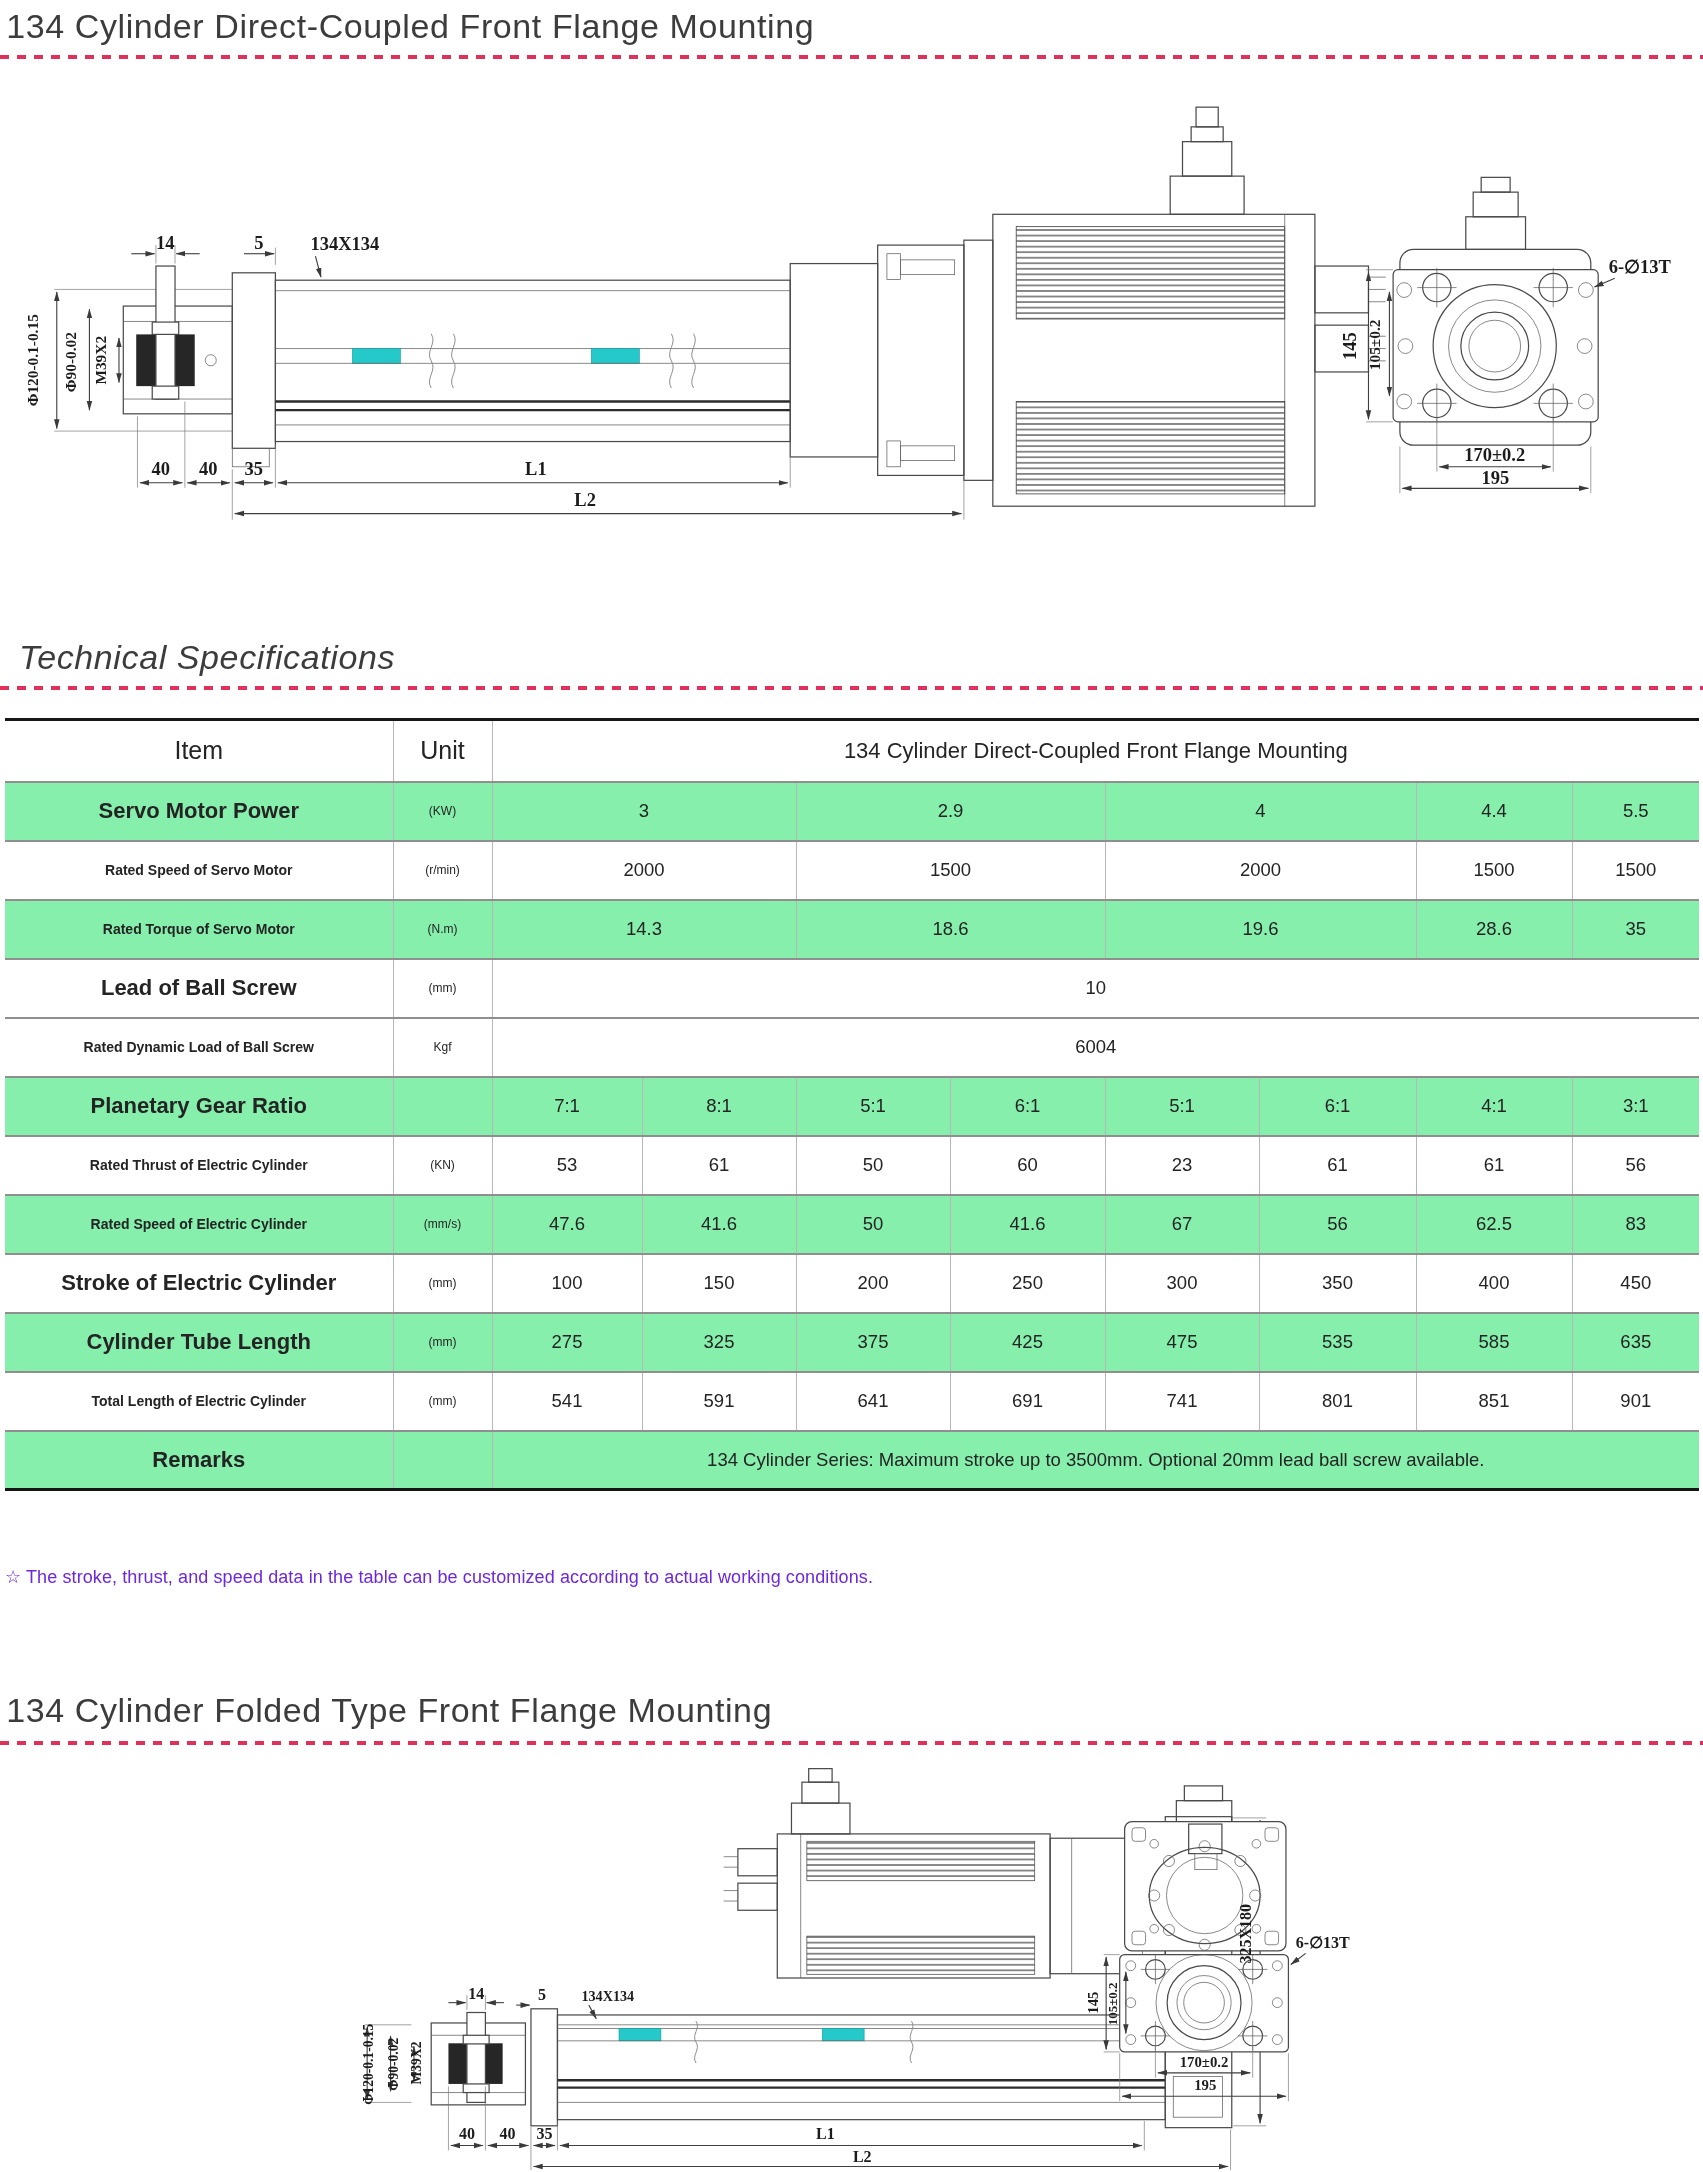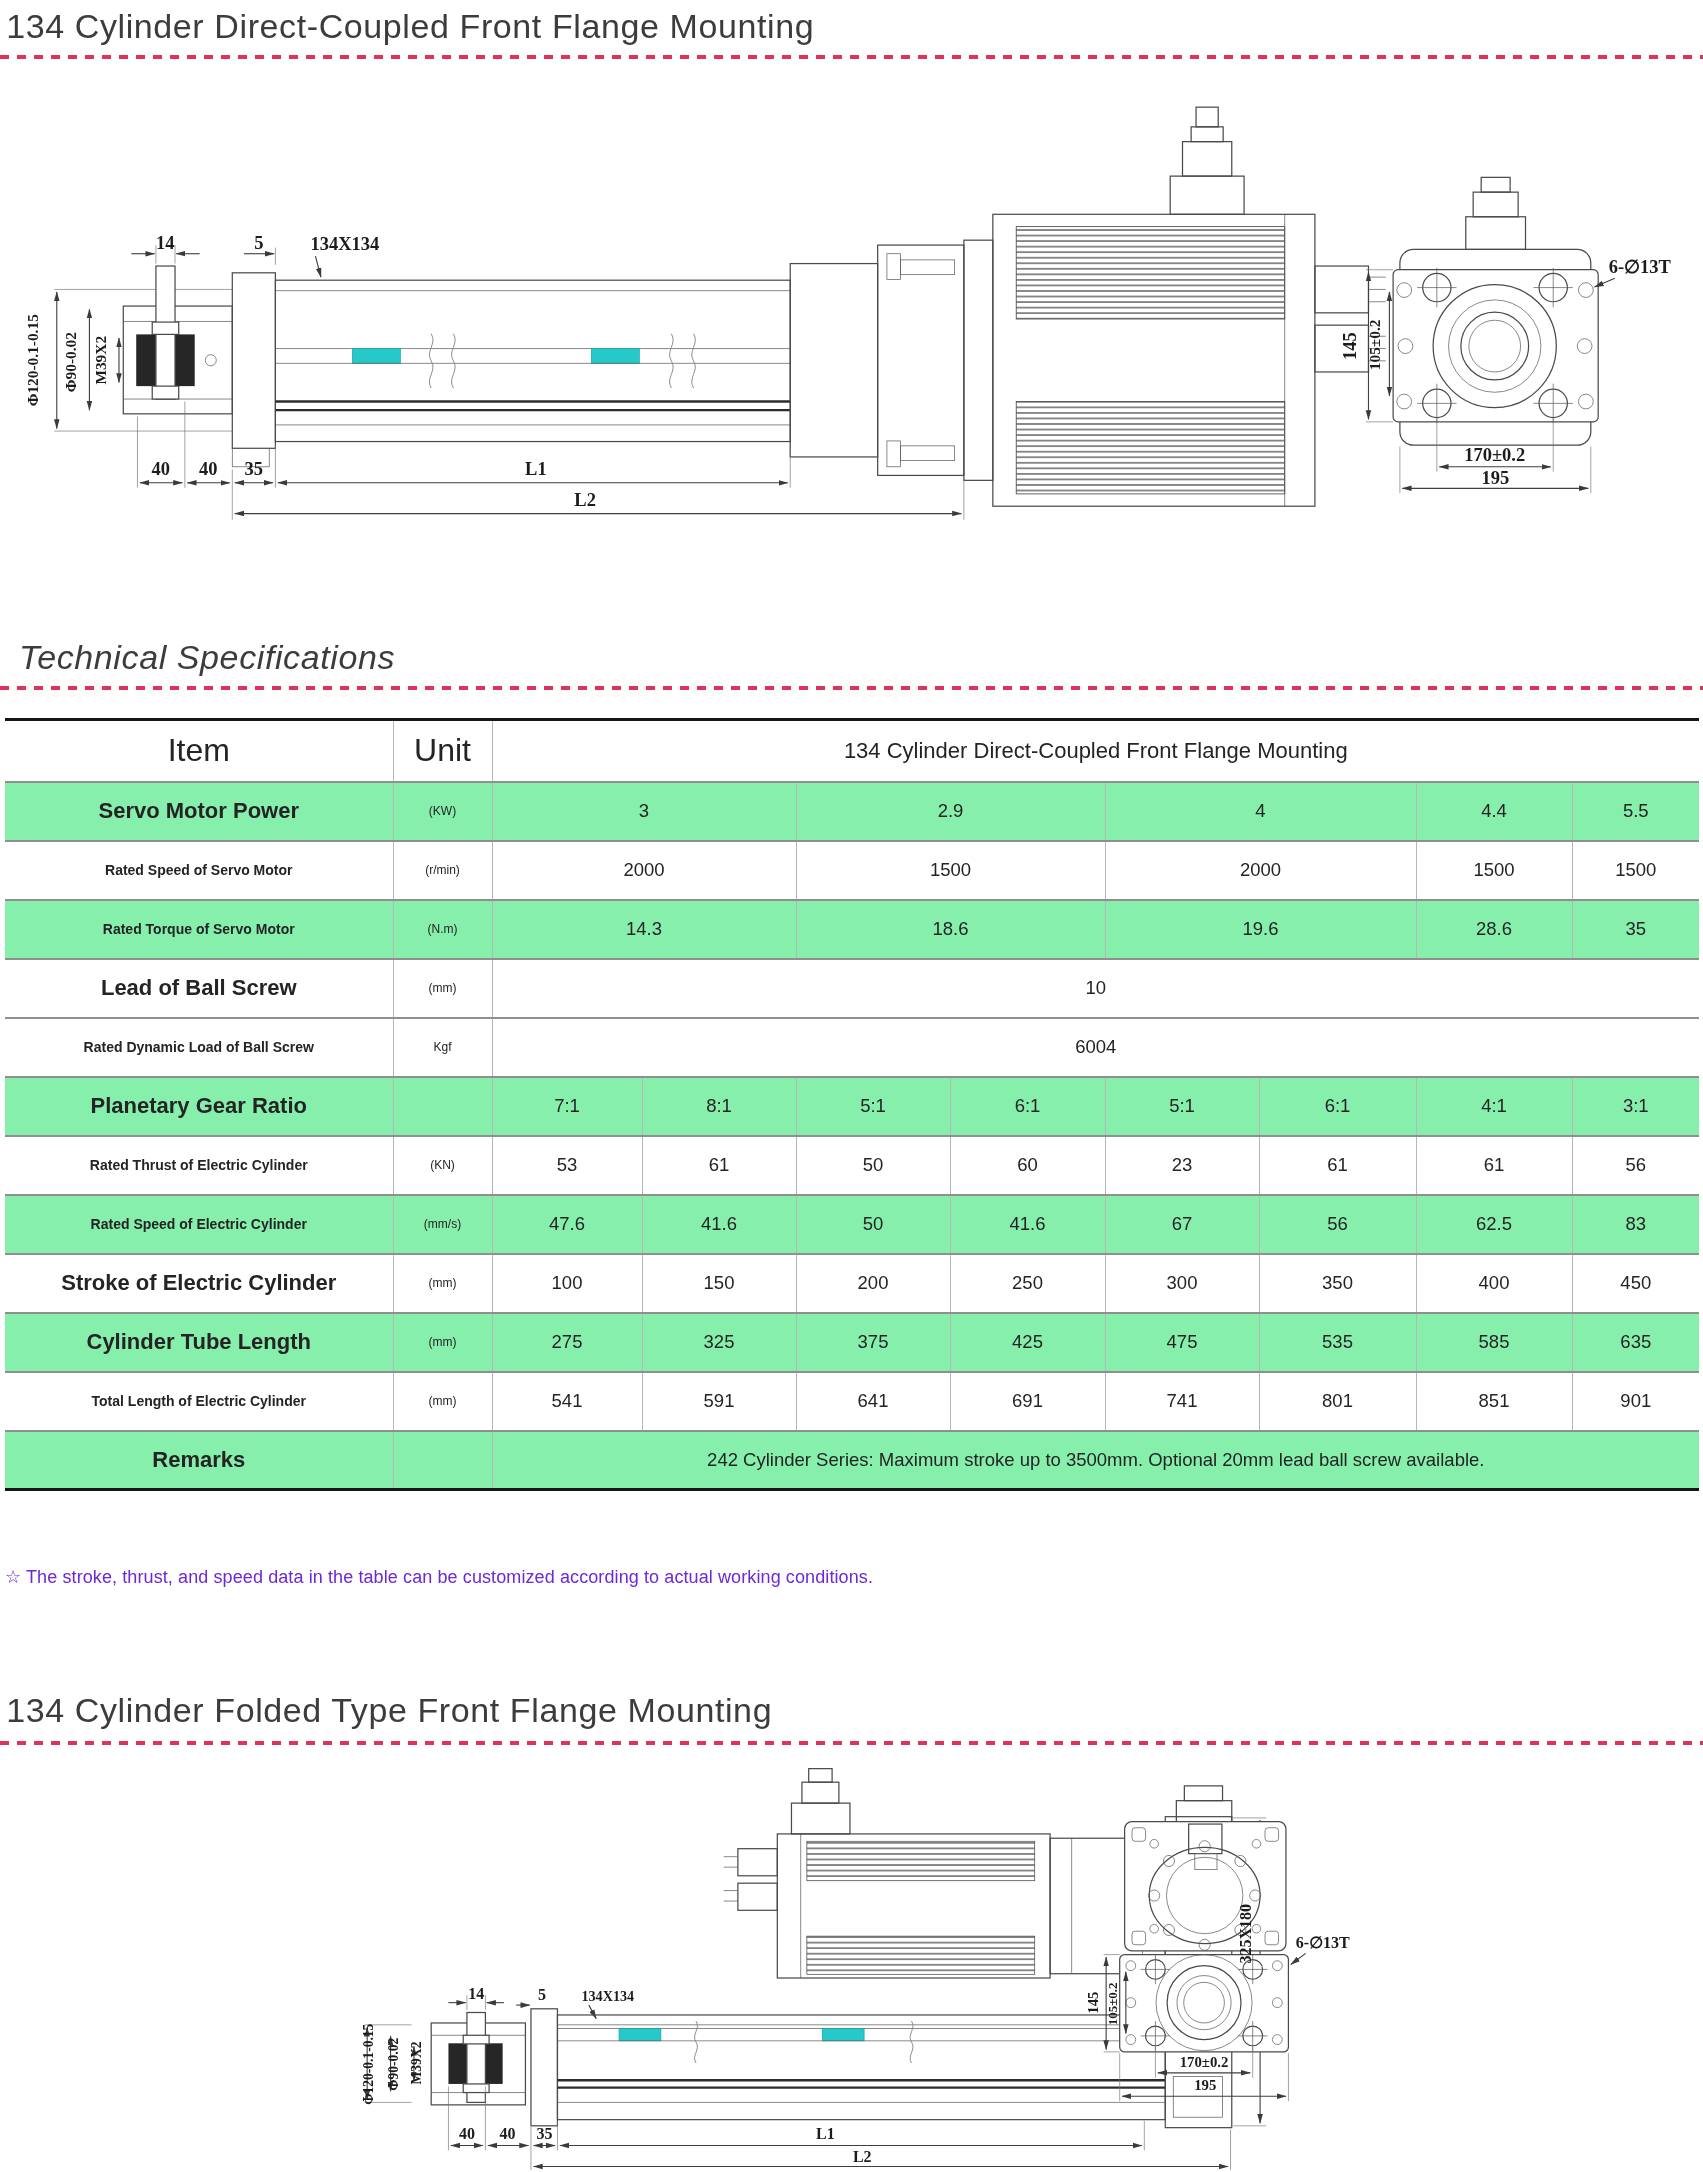--- a/index.html
+++ b/index.html
@@ -13,21 +13,21 @@
   
   table.spec{position:absolute;left:5px;top:718px;width:1694px;border-collapse:collapse;
              table-layout:fixed;border-top:3.7px solid #161616;border-bottom:3.7px solid #161616;}
   table.spec tr{border-top:2.5px double #8f8f8f;}
   table.spec tr:first-child{border-top:none;}
   table.spec td{border-left:1.2px solid #b7b7b7;text-align:center;vertical-align:middle;
                 color:#242424;padding:0 3.7px;overflow:hidden;}
   table.spec td:first-child{border-left:none;}
   tr.h{height:62px;} tr.r{height:59px;}
   .gray{background:#86efac;}
-  .hdr{font-size:32px;color:#2b2b2b;}
+  .hdr{font-size:25px;color:#2b2b2b;}
   .prod{font-size:22px;color:#2b2b2b;}
   .lbl{font-weight:700;font-size:22px;}
   .lbl.sm{font-size:14px;}
   .unit{font-size:12px;}
   .val{font-size:18.5px;}
   .rmk{font-size:18.5px;}
   
   svg text.dt{font-family:"Liberation Serif",serif;font-weight:700;fill:#1c1c1c;}
   .ln{stroke:#4a4a4a;fill:none;stroke-width:2;}
   .ln1{stroke:#5f5f5f;fill:none;stroke-width:1.2;}
@@ -489,21 +489,21 @@
     <td class="val">641</td>
     <td class="val">691</td>
     <td class="val">741</td>
     <td class="val">801</td>
     <td class="val">851</td>
     <td class="val">901</td>
   </tr>
   <tr class="r gray">
     <td class="lbl">Remarks</td>
     <td class="unit"></td>
-    <td class="rmk" colspan="8">242 Cylinder Series: Maximum stroke up to 3500mm. Optional 20mm lead ball screw available.</td>
+    <td class="rmk" colspan="8">134 Cylinder Series: Maximum stroke up to 3500mm. Optional 20mm lead ball screw available.</td>
   </tr>
 </tbody>
   </table>
 
 <div class="abs foot" style="left:5px;top:1566px;">☆  The stroke, thrust, and speed data in the table can be customized according to actual working conditions.</div>
 
 <div class="abs sec-title" style="left:6.2px;top:1691px;">134 Cylinder Folded Type Front Flange Mounting</div>
 <div class="abs dash" style="top:1741px;"></div>
 
 

